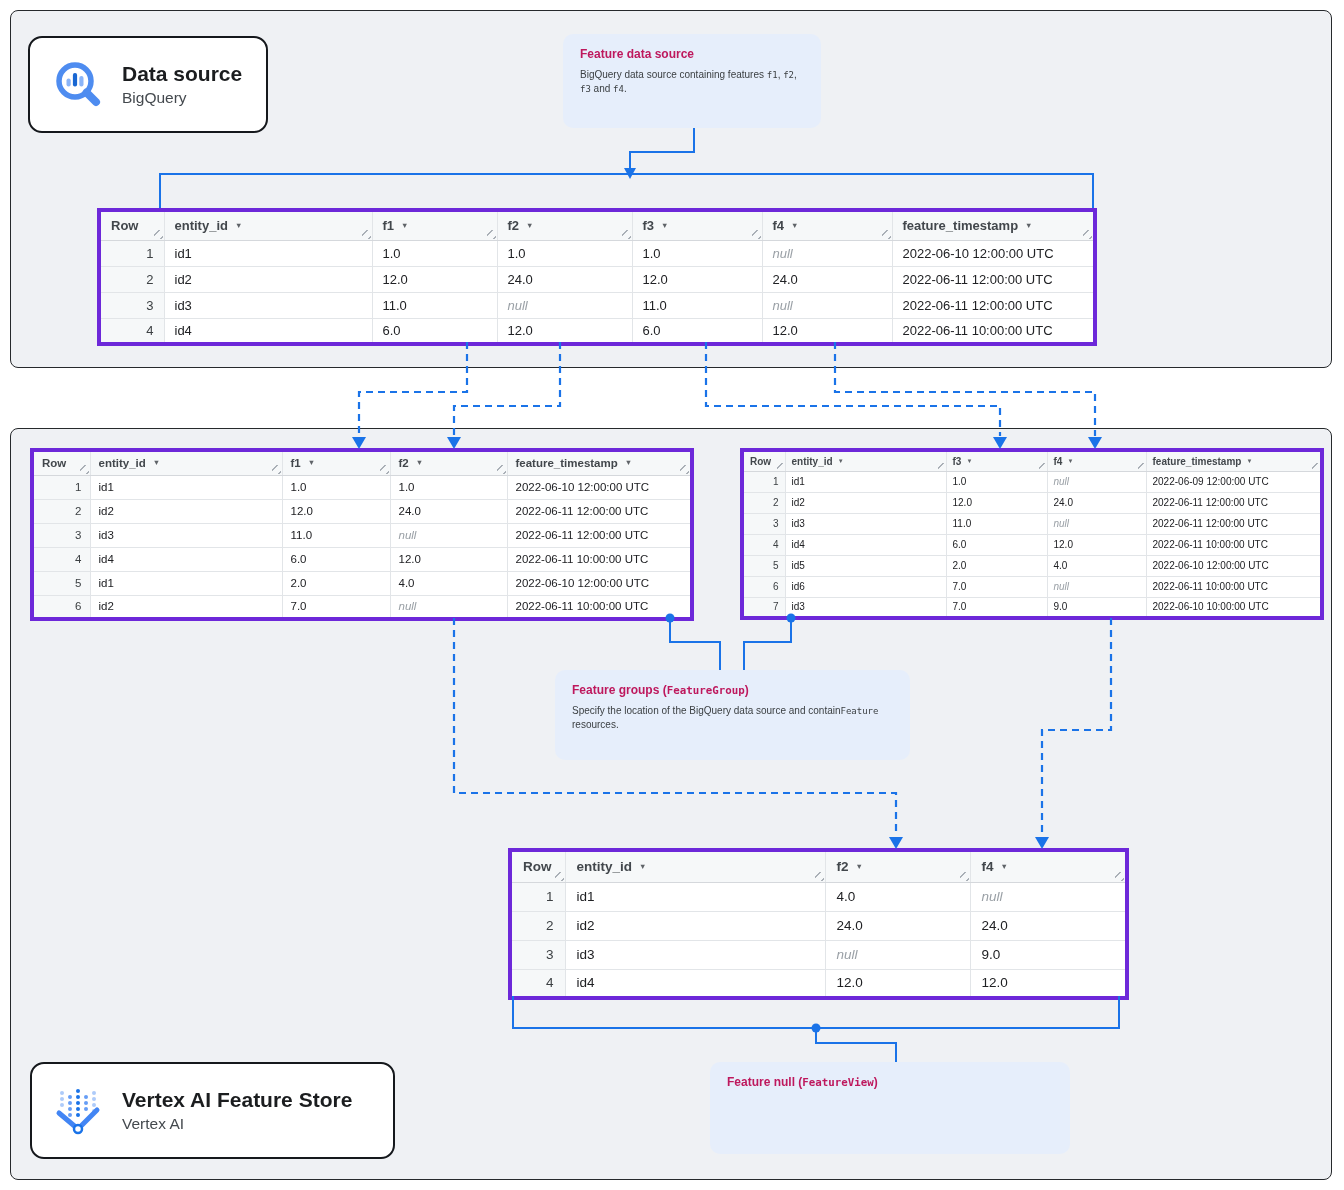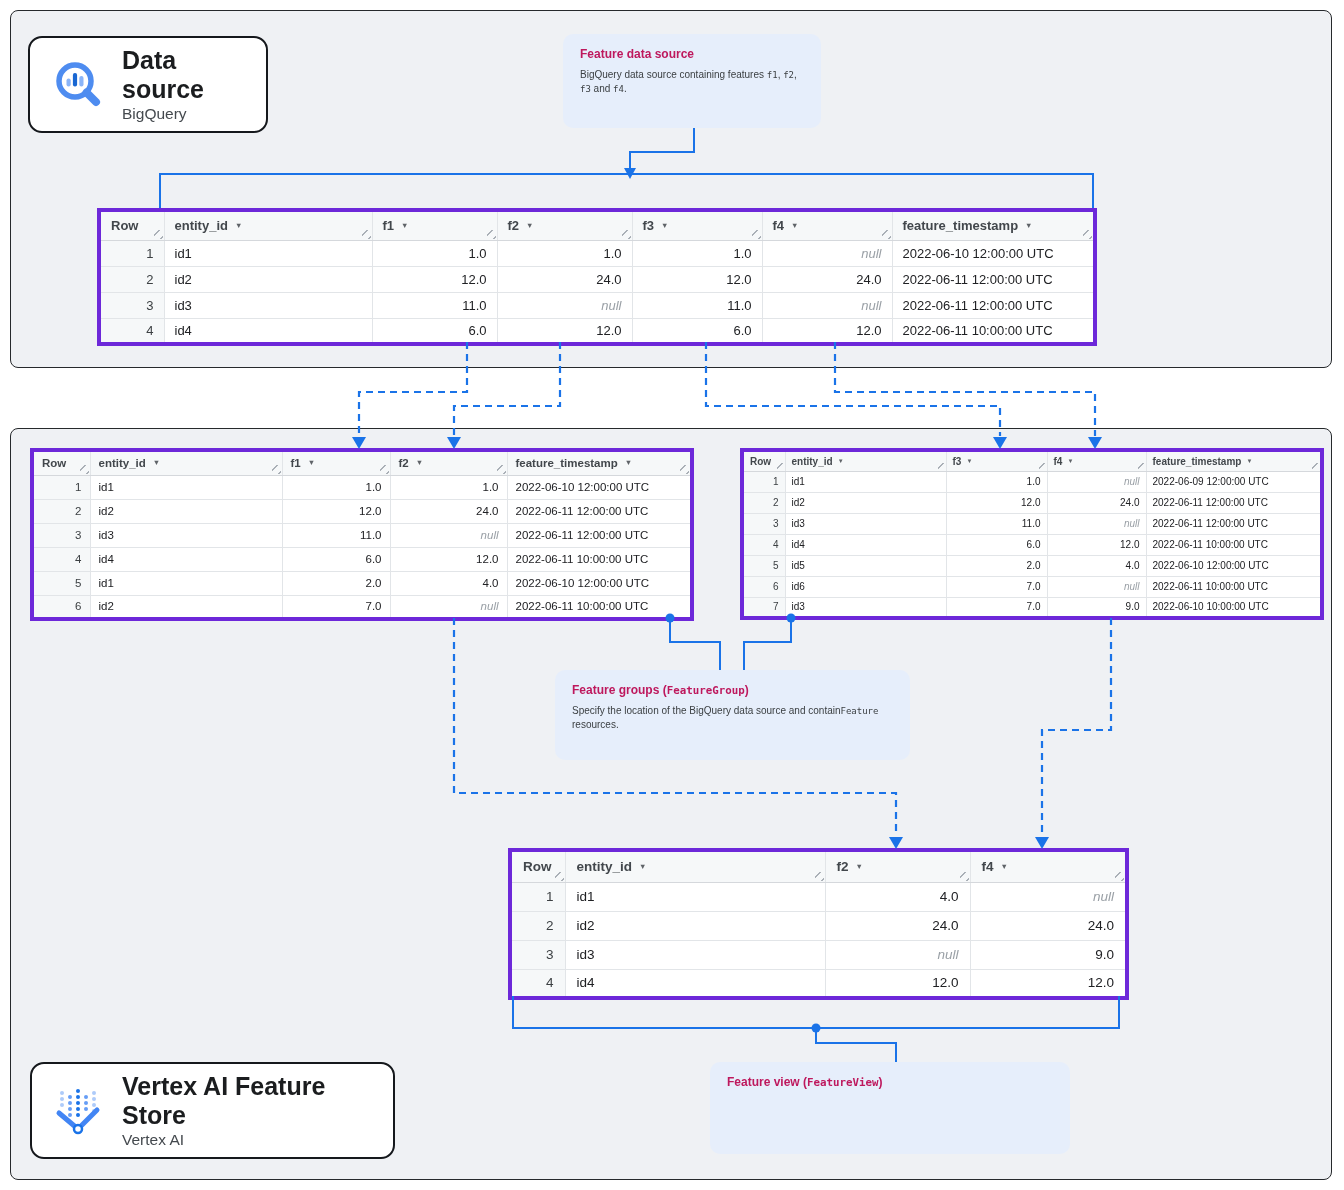--- a/index.html
+++ b/index.html
@@ -6,21 +6,21 @@
   .canvas{position:relative;width:1344px;height:1190px;background:#fff;overflow:hidden;
           font-family:"Liberation Sans",sans-serif;color:#202124;}
   .section{position:absolute;background:#eff1f4;border:1.6px solid #26292c;border-radius:8px;box-sizing:border-box;}
   #section-top{left:10px;top:10px;width:1322px;height:358px;}
   #section-bottom{left:10px;top:428px;width:1322px;height:752px;}
 
   .card{position:absolute;background:#fff;border:2.5px solid #15181c;border-radius:14px;
         display:flex;align-items:center;gap:18px;padding:0 20px;box-sizing:border-box;z-index:2;}
   #card-bigquery{left:28px;top:36px;width:240px;height:97px;}
   #card-vertex{left:30px;top:1062px;width:365px;height:97px;}
-  .card .t1{font-size:25px;font-weight:bold;color:#1b1d1f;line-height:1.15;}
+  .card .t1{font-size:21px;font-weight:bold;color:#1b1d1f;line-height:1.15;}
   .card .t2{font-size:15.5px;color:#44494e;margin-top:2px;}
 
   .callout{position:absolute;background:#e6eefb;border-radius:10px;padding:13px 17px;
            box-sizing:border-box;z-index:2;}
   #callout-fds{left:563px;top:34px;width:258px;height:94px;}
   #callout-fg{left:555px;top:670px;width:355px;height:90px;}
   #callout-fv{left:710px;top:1062px;width:360px;height:92px;}
   .callout .ct{font-weight:bold;font-size:12px;color:#be185d;margin-bottom:7px;}
   .callout .cb{font-size:10px;color:#3c4043;line-height:1.4;}
   .mono{font-family:"DejaVu Sans Mono",monospace;font-size:0.9em;}
@@ -30,21 +30,21 @@
   #tbl-group1{left:30px;top:448px;}
   #tbl-group2{left:740px;top:448px;}
   #tbl-view{left:508px;top:848px;}
 
   table.dtable{border-collapse:collapse;background:#fff;table-layout:fixed;
                border:4px solid #6d28d9;}
   .dtable th,.dtable td{border:1px solid #e2e5e8;overflow:hidden;white-space:nowrap;box-sizing:border-box;}
   .dtable th{background:#f6f8f9;font-weight:bold;color:#42474c;text-align:left;position:relative;border-bottom:1px solid #d5d8dc;}
   .dtable td{background:#fff;color:#202124;}
   .dtable td.rownum{background:#f6f8f9;text-align:right;color:#3c4043;}
-  .dtable td.num{text-align:right;}
+  .dtable td.num{text-align:left;}
   .null{color:#9aa0a6;font-style:italic;}
   .dd{font-size:7.5px;color:#5f6368;margin-left:7px;vertical-align:2px;}
   .rz{position:absolute;right:1px;bottom:1px;width:9px;height:9px;
       background:repeating-linear-gradient(135deg,transparent 0 3px,#aab0b7 3px 4.4px,transparent 4.4px 7.5px);}
 
   .tbl-main th{height:30px;font-size:13px;padding:0 10px;}
   .tbl-main td{height:26px;font-size:13px;padding:0 10px;}
   .tbl-mid th{height:25px;font-size:11.5px;padding:0 8px;}
   .tbl-mid td{height:24px;font-size:11.5px;padding:0 8px;}
   .tbl-small th{height:21px;font-size:10px;padding:0 6px;}
@@ -123,21 +123,21 @@
 
   <div class="callout" id="callout-fds">
     <div class="ct"><span>Feature data source</span></div>
     <div class="cb"><span>BigQuery data source containing features </span><span class="mono">f1</span><span>, </span><span class="mono">f2</span><span>, </span><span class="mono">f3</span><span> and </span><span class="mono">f4</span><span>.</span></div>
   </div>
   <div class="callout" id="callout-fg">
     <div class="ct"><span>Feature groups (</span><span class="mono">FeatureGroup</span><span>)</span></div>
     <div class="cb"><span>Specify the location of the BigQuery data source and contain</span><span class="mono">Feature</span><span> resources.</span></div>
   </div>
   <div class="callout" id="callout-fv">
-    <div class="ct"><span>Feature view (</span><span class="mono">FeatureView</span><span>)</span></div>
+    <div class="ct"><span>Feature null (</span><span class="mono">FeatureView</span><span>)</span></div>
   </div>
 
   <div class="tblwrap tbl-main" id="tbl-source">
       <table class="dtable">
         <colgroup>
           <col style="width: 65px;">
           <col style="width: 208px;">
           <col style="width: 125px;">
           <col style="width: 135px;">
           <col style="width: 130px;">

